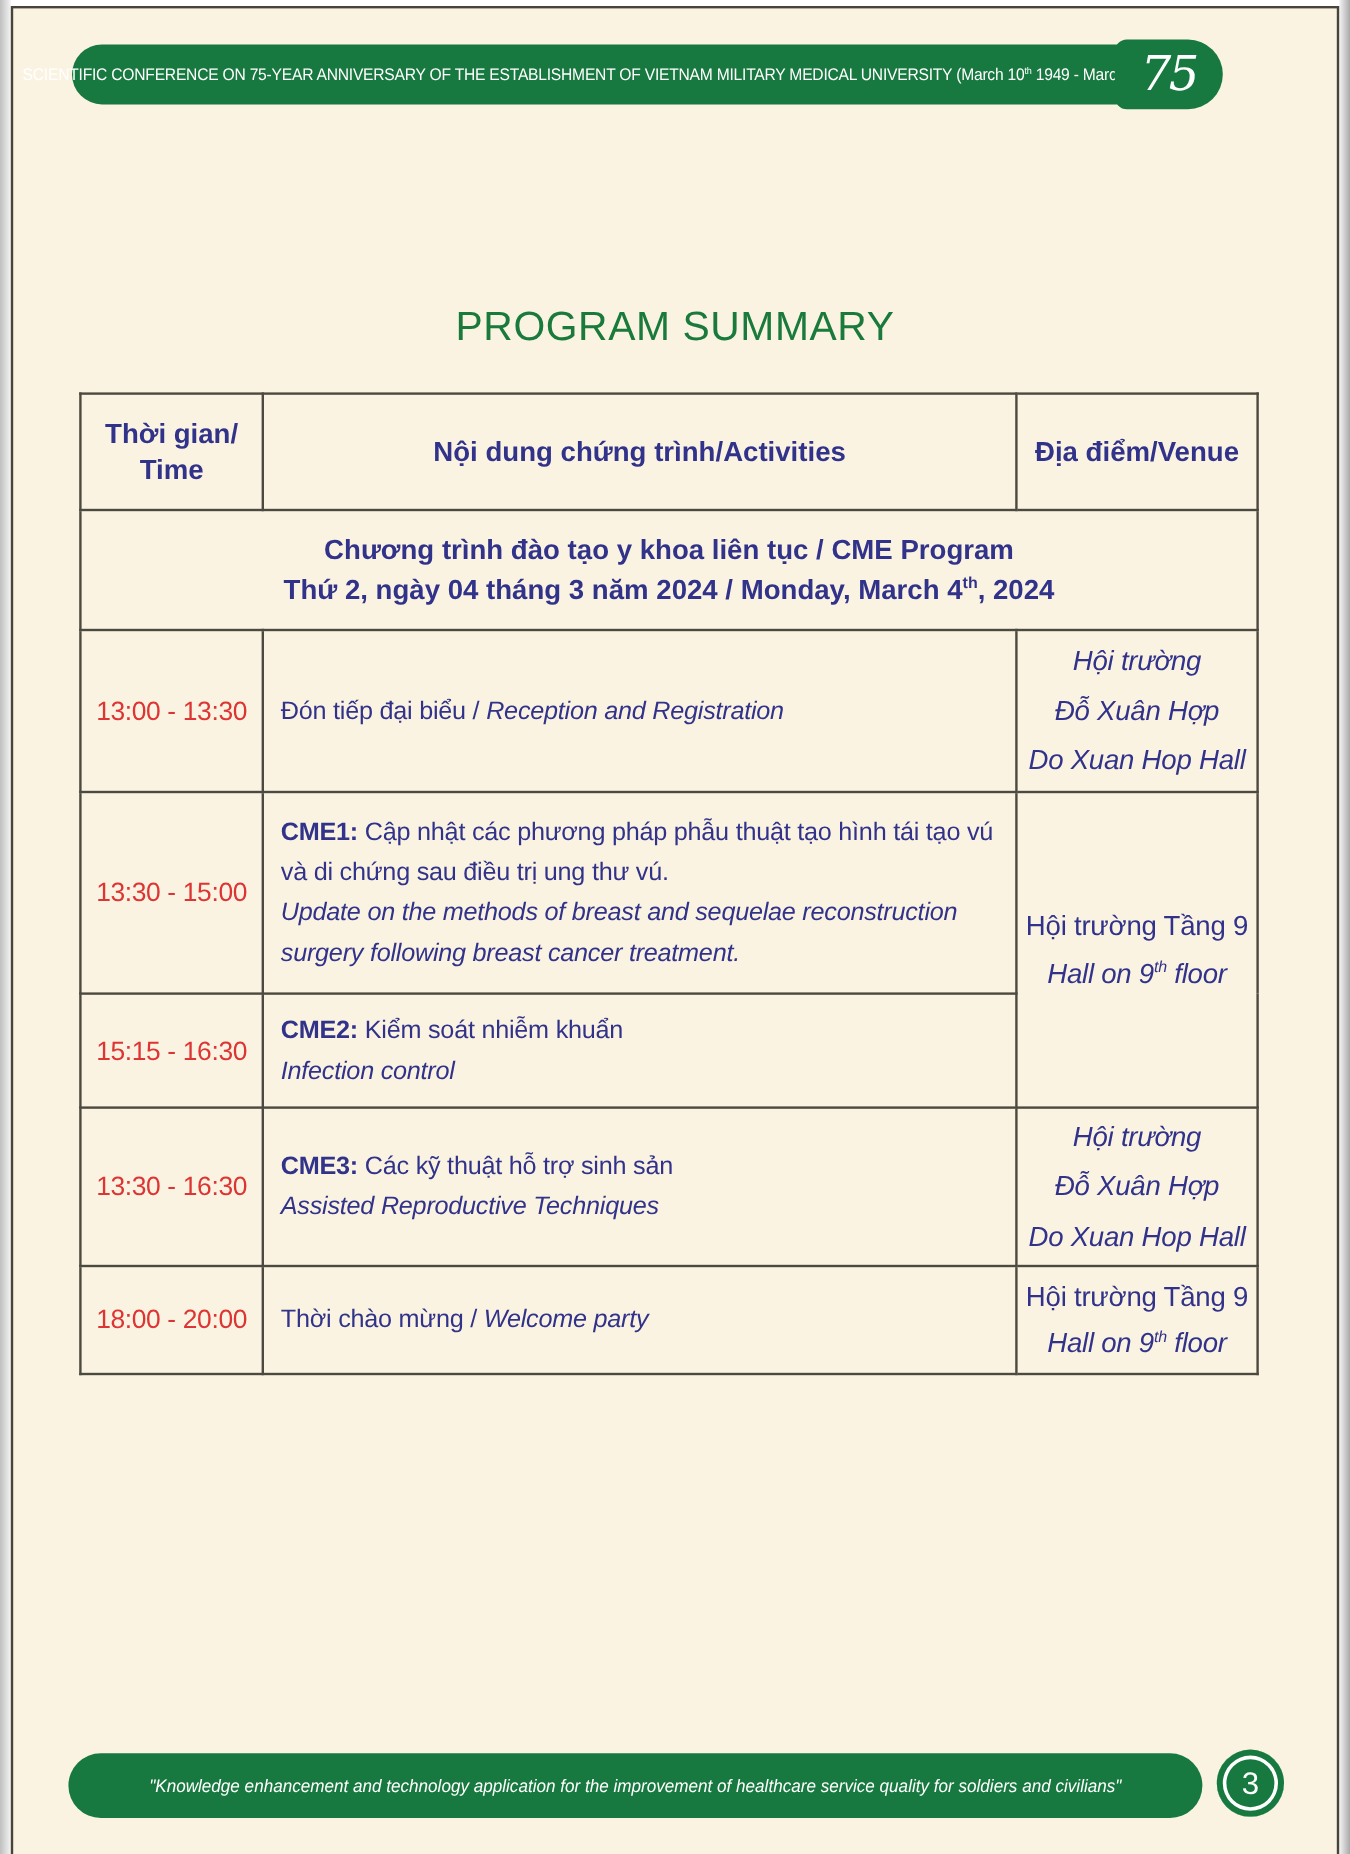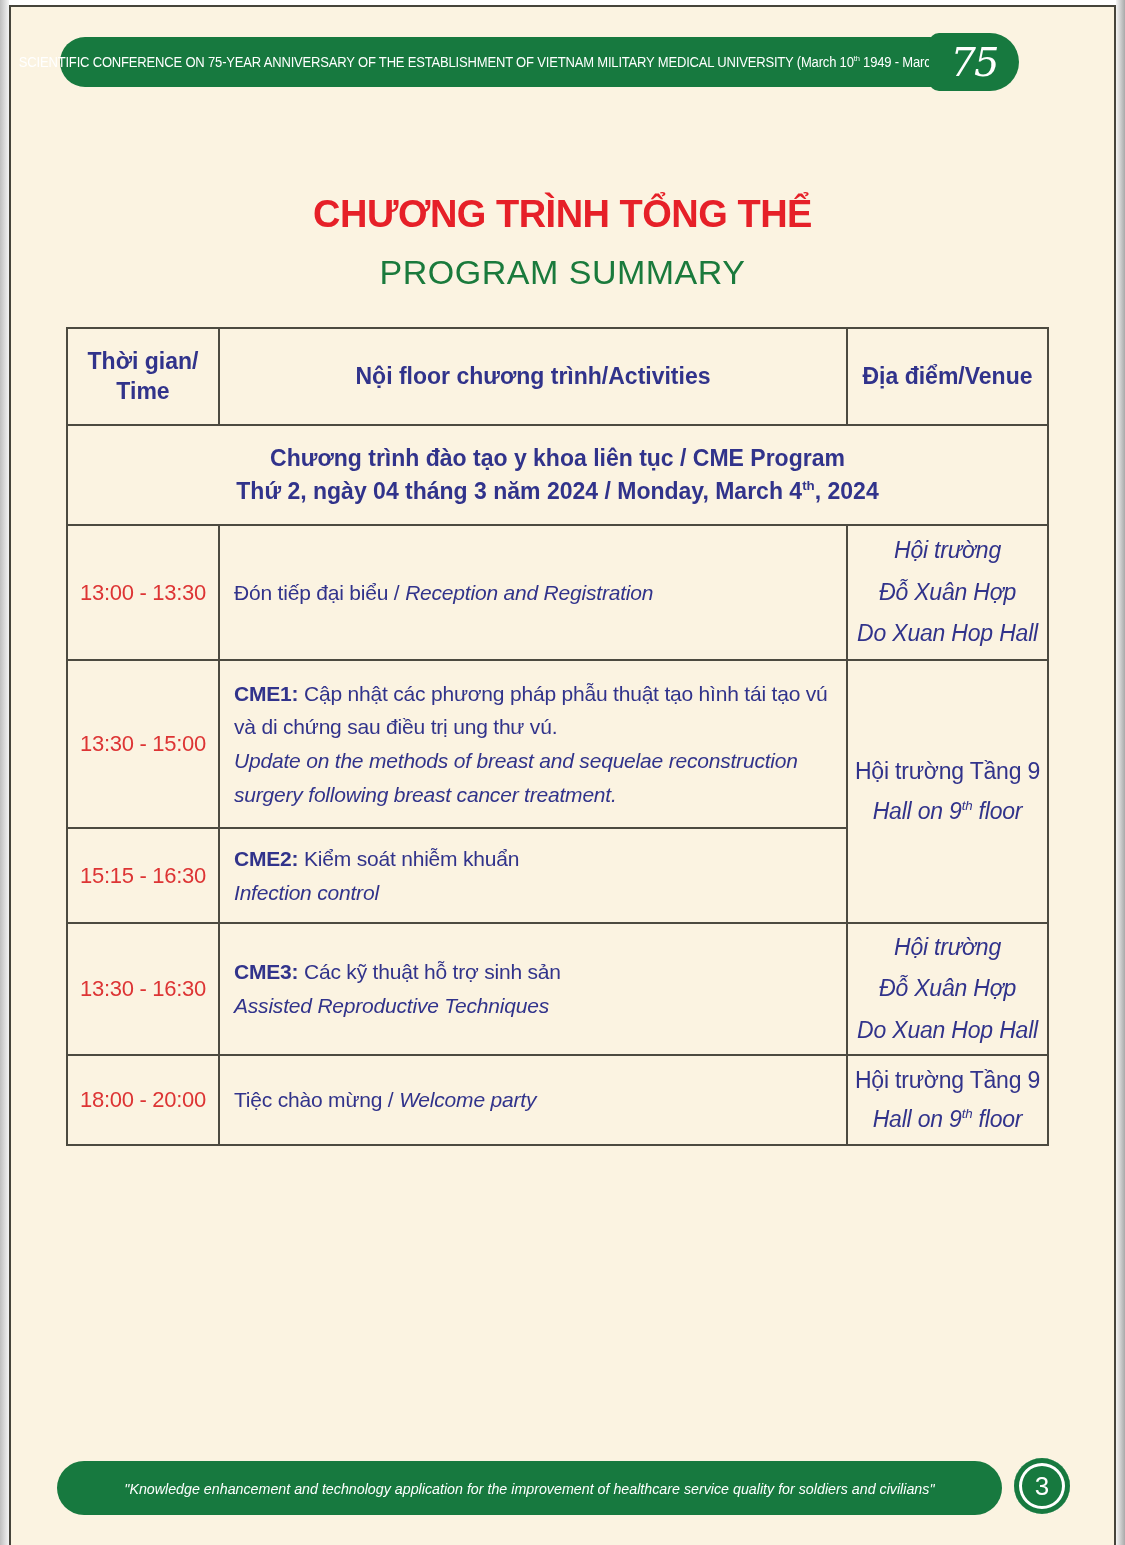--- a/index.html
+++ b/index.html
@@ -84,33 +84,32 @@
   <div class="page">
 
     <div class="banner">
       <div class="banner-text"><span>SCIENTIFIC CONFERENCE ON 75-YEAR ANNIVERSARY OF THE ESTABLISHMENT OF VIETNAM MILITARY MEDICAL UNIVERSITY (March 10</span><sup>th</sup><span> 1949 - March 10</span><sup>th</sup><span> 2024)</span></div>
     </div>
     <div class="banner-sep"></div>
     <div class="badge-75">
       <span>75</span>
     </div>
 
-    <div class="title-vn">CHƯƠNG TRÌNH TỔNG THỂ</div>
     <div class="title-en">PROGRAM SUMMARY</div>
 
     <table class="program">
       <colgroup>
           <col class="col-time">
           <col class="col-act">
           <col class="col-venue">
         </colgroup>
       <tbody>
         <tr class="r-head">
           <th><span>Thời gian/</span><br><span>Time</span></th>
-          <th>Nội floor chương trình/Activities</th>
+          <th>Nội dung chứng trình/Activities</th>
           <th>Địa điểm/Venue</th>
         </tr>
 
         <tr class="r-sect">
           <td class="section-cell" colspan="3">
             <div>Chương trình đào tạo y khoa liên tục / CME Program</div>
             <div><span>Thứ 2, ngày 04 tháng 3 năm 2024 / Monday, March 4</span><sup>th</sup><span>, 2024</span></div>
           </td>
         </tr>
 
@@ -152,21 +151,21 @@
           </td>
           <td class="venue-cell venue-it">
             <div>Hội trường</div>
             <div>Đỗ Xuân Hợp</div>
             <div>Do Xuan Hop Hall</div>
           </td>
         </tr>
 
         <tr class="r-5">
           <td class="time-cell">18:00 - 20:00</td>
-          <td class="act-cell"><span>Tiệc chào mừng</span><span> / </span><span class="act-en">Welcome party</span></td>
+          <td class="act-cell"><span>Thời chào mừng</span><span> / </span><span class="act-en">Welcome party</span></td>
           <td class="venue-cell venue-merged">
             <div class="venue-up">Hội trường Tầng 9</div>
             <div class="venue-it"><span>Hall on 9</span><sup>th</sup><span> floor</span></div>
           </td>
         </tr>
       </tbody>
     </table>
 
     <div class="footer-bar">
       <div class="footer-text">"Knowledge enhancement and technology application for the improvement of healthcare service quality for soldiers and civilians"</div>

